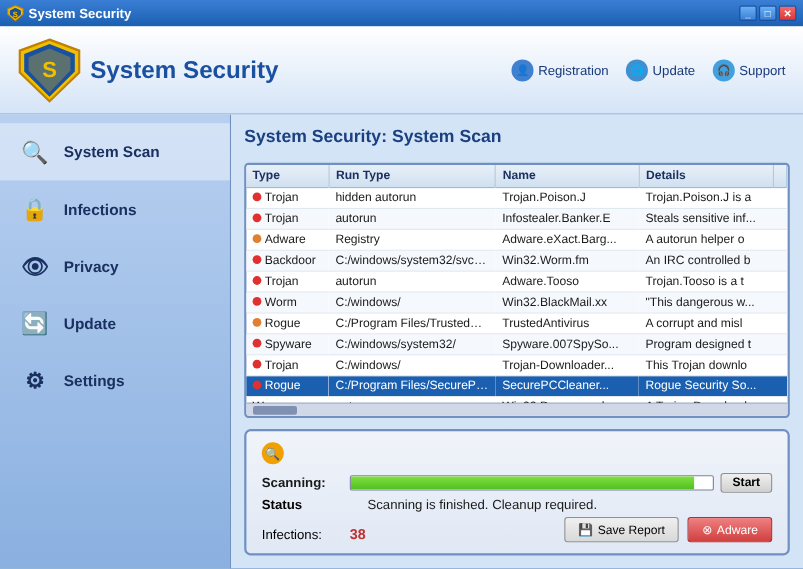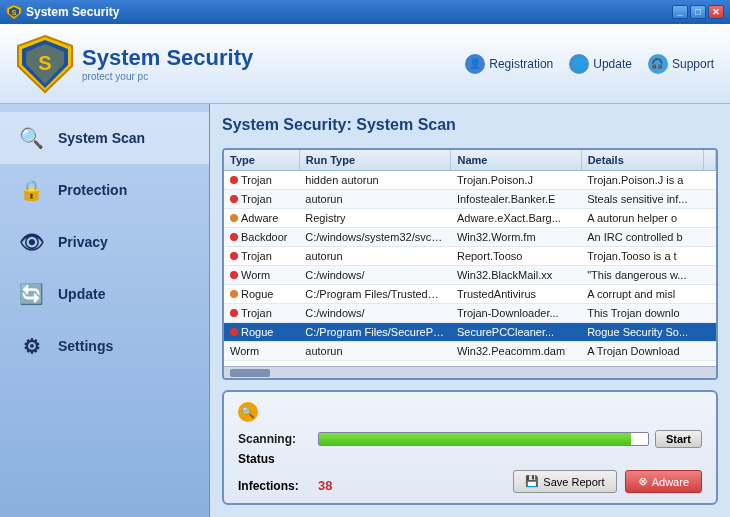--- a/index.html
+++ b/index.html
@@ -260,21 +260,21 @@
       font-weight: bold;
       width: 80px;
       font-size: 12px;
     }
     .status-text { font-size: 12px; color: #1a1a1a; }
     .infections-row {
       display: flex;
       align-items: center;
     }
     .infections-label {
-      font-weight: bold;
+      font-weight: normal;
       width: 80px;
       font-size: 12px;
     }
     .infections-count { color: #c03030; font-weight: bold; font-size: 13px; }
     .action-buttons {
       display: flex;
       gap: 8px;
       margin-left: auto;
     }
     .bottom-actions {
@@ -327,21 +327,20 @@
   <div class="header">
     <div class="logo-area">
       <svg class="logo-shield" viewBox="0 0 58 60">
         <polygon points="29,2 56,12 56,32 29,58 2,32 2,12" fill="#f0c000" stroke="#c08000" stroke-width="2"></polygon>
         <polygon points="29,6 52,15 52,31 29,54 6,31 6,15" fill="#1a50a0"></polygon>
         <polygon points="29,10 48,18 48,30 29,50 10,30 10,18" fill="#f0c000" opacity="0.3"></polygon>
         <text x="29" y="36" text-anchor="middle" font-size="20" fill="#f0c000" font-weight="bold">S</text>
       </svg>
       <div class="logo-text">
         <span class="logo-title">System Security</span>
-        <span class="logo-subtitle">protect your pc</span>
       </div>
     </div>
     <div class="header-buttons">
       <div class="header-btn">
         <div class="header-btn-icon">👤</div>
         <span>Registration</span>
       </div>
       <div class="header-btn">
         <div class="header-btn-icon" style="background:#4090d0;">🌐</div>
         <span>Update</span>
@@ -355,21 +354,21 @@
 
   <div class="body">
 
     <div class="sidebar">
       <div class="sidebar-item active">
         <div class="sidebar-icon">🔍</div>
         <span>System Scan</span>
       </div>
       <div class="sidebar-item">
         <div class="sidebar-icon">🔒</div>
-        <span>Protection</span>
+        <span>Infections</span>
       </div>
       <div class="sidebar-item">
         <div class="sidebar-icon">👁</div>
         <span>Privacy</span>
       </div>
       <div class="sidebar-item">
         <div class="sidebar-icon">🔄</div>
         <span>Update</span>
       </div>
       <div class="sidebar-item">
@@ -428,40 +427,49 @@
       <td style="max-width:140px;">C:/windows/system32/svchost.exe</td>
       <td>Win32.Worm.fm</td>
       <td>An IRC controlled b</td>
       <td></td>
     </tr>
                 <tr>
       <td>
         <span class="dot" style="background:#e03030;"></span>Trojan
       </td>
       <td style="max-width:140px;">autorun</td>
-      <td>Report.Tooso</td>
+      <td>Adware.Tooso</td>
       <td>Trojan.Tooso is a t</td>
       <td></td>
     </tr>
                 <tr>
       <td>
         <span class="dot" style="background:#e03030;"></span>Worm
       </td>
       <td style="max-width:140px;">C:/windows/</td>
       <td>Win32.BlackMail.xx</td>
       <td>"This dangerous w...</td>
       <td></td>
     </tr>
                 <tr>
       <td>
         <span class="dot" style="background:#e08030;"></span>Rogue
       </td>
       <td style="max-width:140px;">C:/Program Files/TrustedAntivirus</td>
       <td>TrustedAntivirus</td>
       <td>A corrupt and misl</td>
+      <td></td>
+    </tr>
+                <tr>
+      <td>
+        <span class="dot" style="background:#e03030;"></span>Spyware
+      </td>
+      <td style="max-width:140px;">C:/windows/system32/</td>
+      <td>Spyware.007SpySo...</td>
+      <td>Program designed t</td>
       <td></td>
     </tr>
                 <tr>
       <td>
         <span class="dot" style="background:#e03030;"></span>Trojan
       </td>
       <td style="max-width:140px;">C:/windows/</td>
       <td>Trojan-Downloader...</td>
       <td>This Trojan downlo</td>
       <td></td>
@@ -499,20 +507,21 @@
         </div>
         <div class="progress-row">
           <div class="progress-label">Scanning:</div>
           <div class="progress-bar-container">
             <div class="progress-bar"></div>
           </div>
           <button class="progress-start-btn">Start</button>
         </div>
         <div class="status-row">
           <div class="status-label">Status</div>
+          <div class="status-text">Scanning is finished. Cleanup required.</div>
         </div>
         <div class="bottom-actions">
           <div class="infections-row">
             <div class="infections-label">Infections:</div>
             <div class="infections-count">38</div>
           </div>
           <div class="action-buttons">
             <button class="action-btn">
               <span>💾</span>
               <span>Save Report</span>

